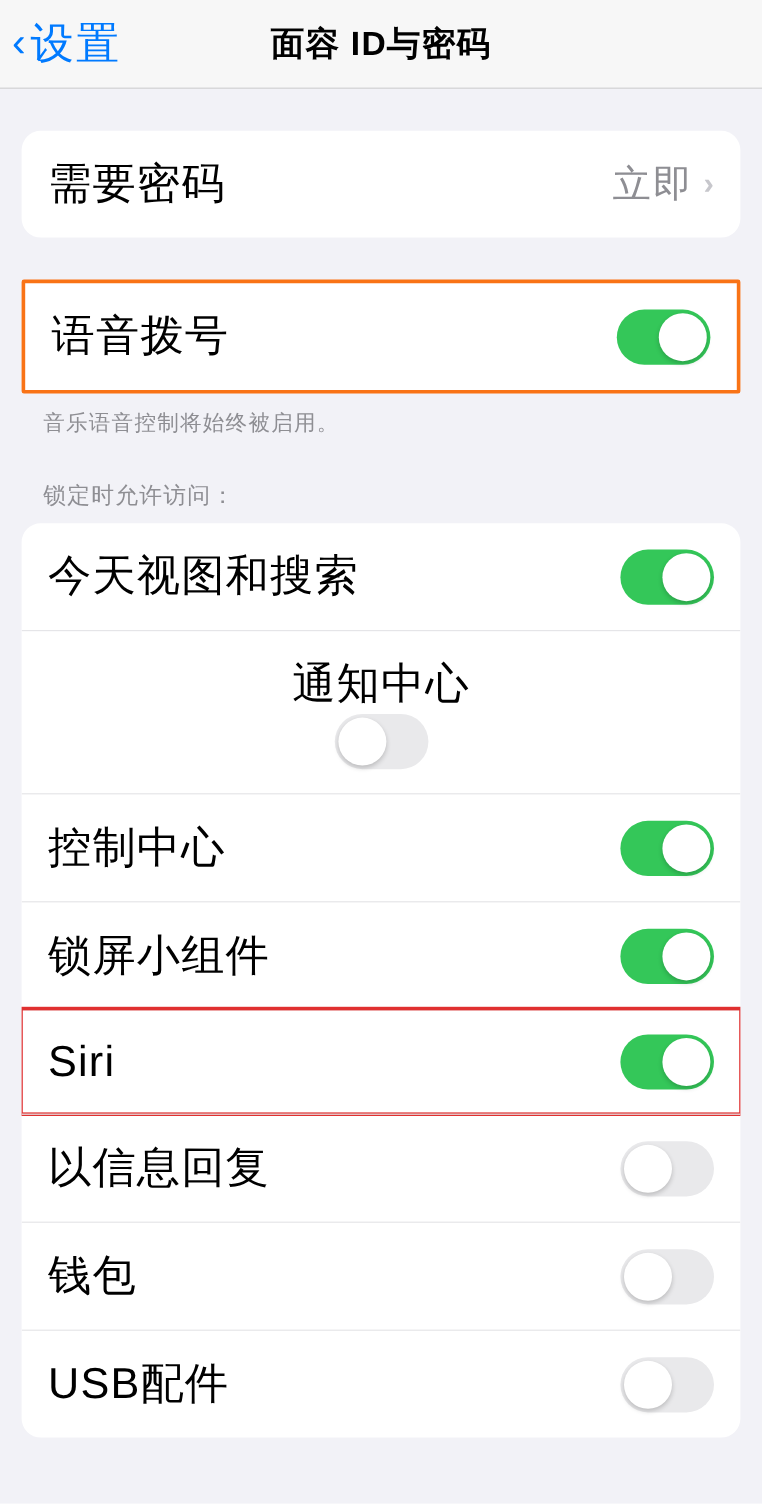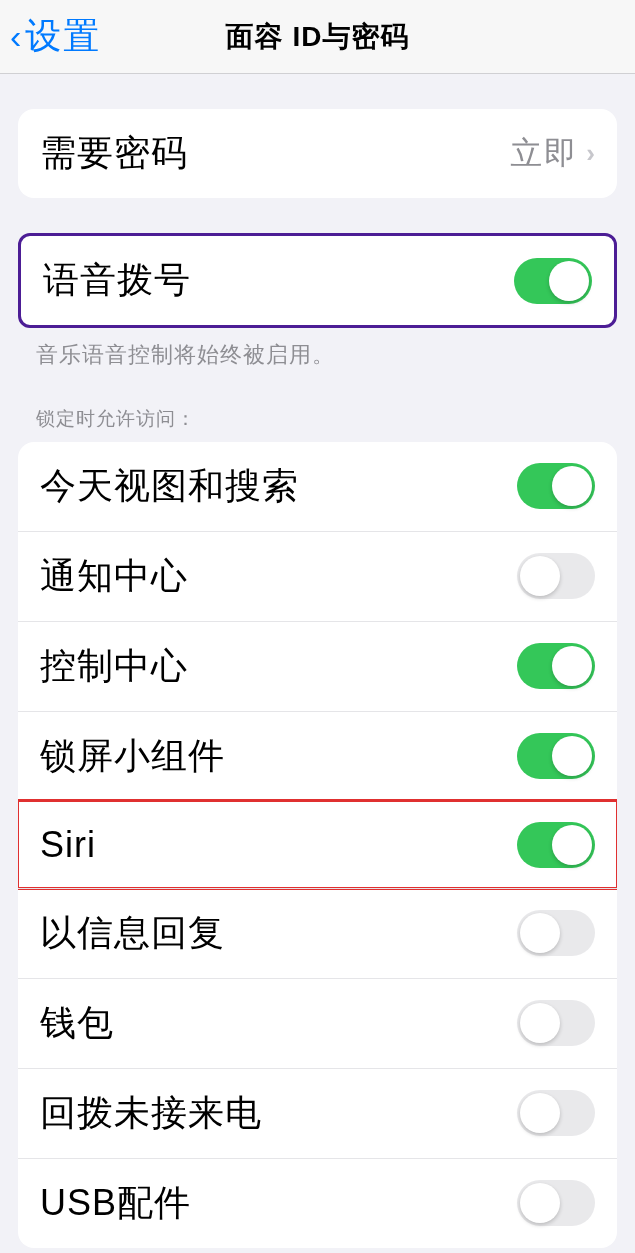--- a/index.html
+++ b/index.html
@@ -51,22 +51,22 @@
     .content {
       padding: 0;
     }
     .section-group {
       margin: 35px 18px 0 18px;
       background: #fff;
       border-radius: 16px;
       overflow: hidden;
     }
     .section-group.highlighted {
-      border: 3px solid #4c1d95;
-      border-radius: 12px;
+      border: 3px solid #f97316;
+      border-radius: 2px;
     }
     .row {
       display: flex;
       align-items: center;
       justify-content: space-between;
       padding: 20px 22px;
       min-height: 80px;
       position: relative;
     }
     .row.highlighted-row {
@@ -119,21 +119,21 @@
       top: 3px;
       box-shadow: 0 2px 4px rgba(0,0,0,0.2);
     }
     .toggle.on .toggle-knob {
       right: 3px;
     }
     .toggle.off .toggle-knob {
       left: 3px;
     }
     .footer-text {
-      font-size: 22px;
+      font-size: 18px;
       color: #8e8e93;
       padding: 12px 36px 0 36px;
       letter-spacing: 1px;
       line-height: 1.4;
     }
     .section-header {
       font-size: 19px;
       color: #8e8e93;
       padding: 0 36px 10px 36px;
       margin-top: 35px;
@@ -177,21 +177,21 @@
   <div class="footer-text">音乐语音控制将始终被启用。</div>
 
   <div class="section-header">锁定时允许访问：</div>
   <div class="section-group no-top-margin" id="lock-access-list">
       <div class="row">
         <span class="row-label">今天视图和搜索</span>
         <div class="toggle on">
           <div class="toggle-knob"></div>
         </div>
       </div>
-      <div class="row" style="border-top: 1px solid rgb(229, 229, 232);">
+      <div class="row" style="border-top: 1px solid rgb(229, 229, 232); flex-direction: column;">
         <span class="row-label">通知中心</span>
         <div class="toggle off">
           <div class="toggle-knob"></div>
         </div>
       </div>
       <div class="row" style="border-top: 1px solid rgb(229, 229, 232);">
         <span class="row-label">控制中心</span>
         <div class="toggle on">
           <div class="toggle-knob"></div>
         </div>
@@ -214,26 +214,20 @@
           <div class="toggle-knob"></div>
         </div>
       </div>
       <div class="row" style="border-top: 1px solid rgb(229, 229, 232); gap: 12px;">
         <span class="row-label">钱包</span>
         <div class="toggle off">
           <div class="toggle-knob"></div>
         </div>
       </div>
       <div class="row" style="border-top: 1px solid rgb(229, 229, 232);">
-        <span class="row-label">回拨未接来电</span>
-        <div class="toggle off">
-          <div class="toggle-knob"></div>
-        </div>
-      </div>
-      <div class="row" style="border-top: 1px solid rgb(229, 229, 232);">
         <span class="row-label">USB配件</span>
         <div class="toggle off">
           <div class="toggle-knob"></div>
         </div>
       </div>
     </div>
 
 </div>
 
 </body></html>

